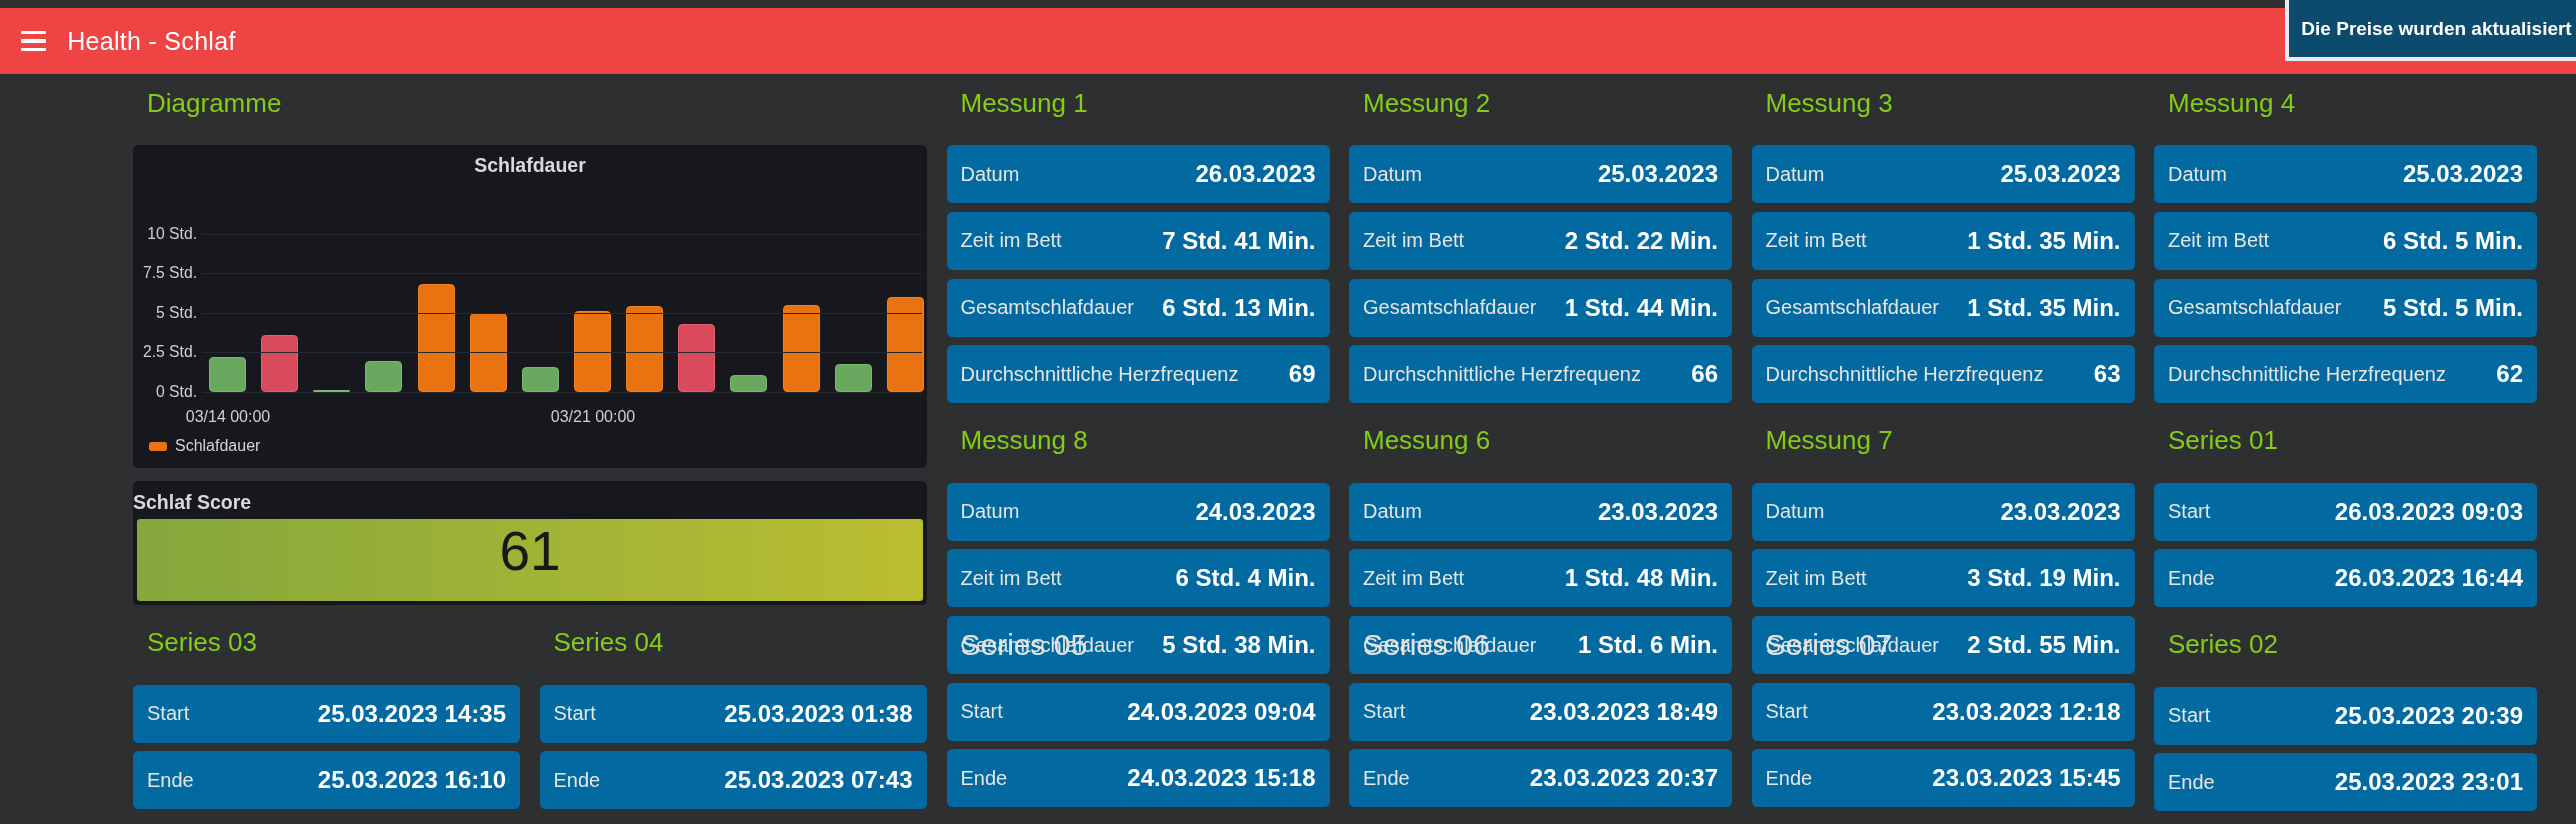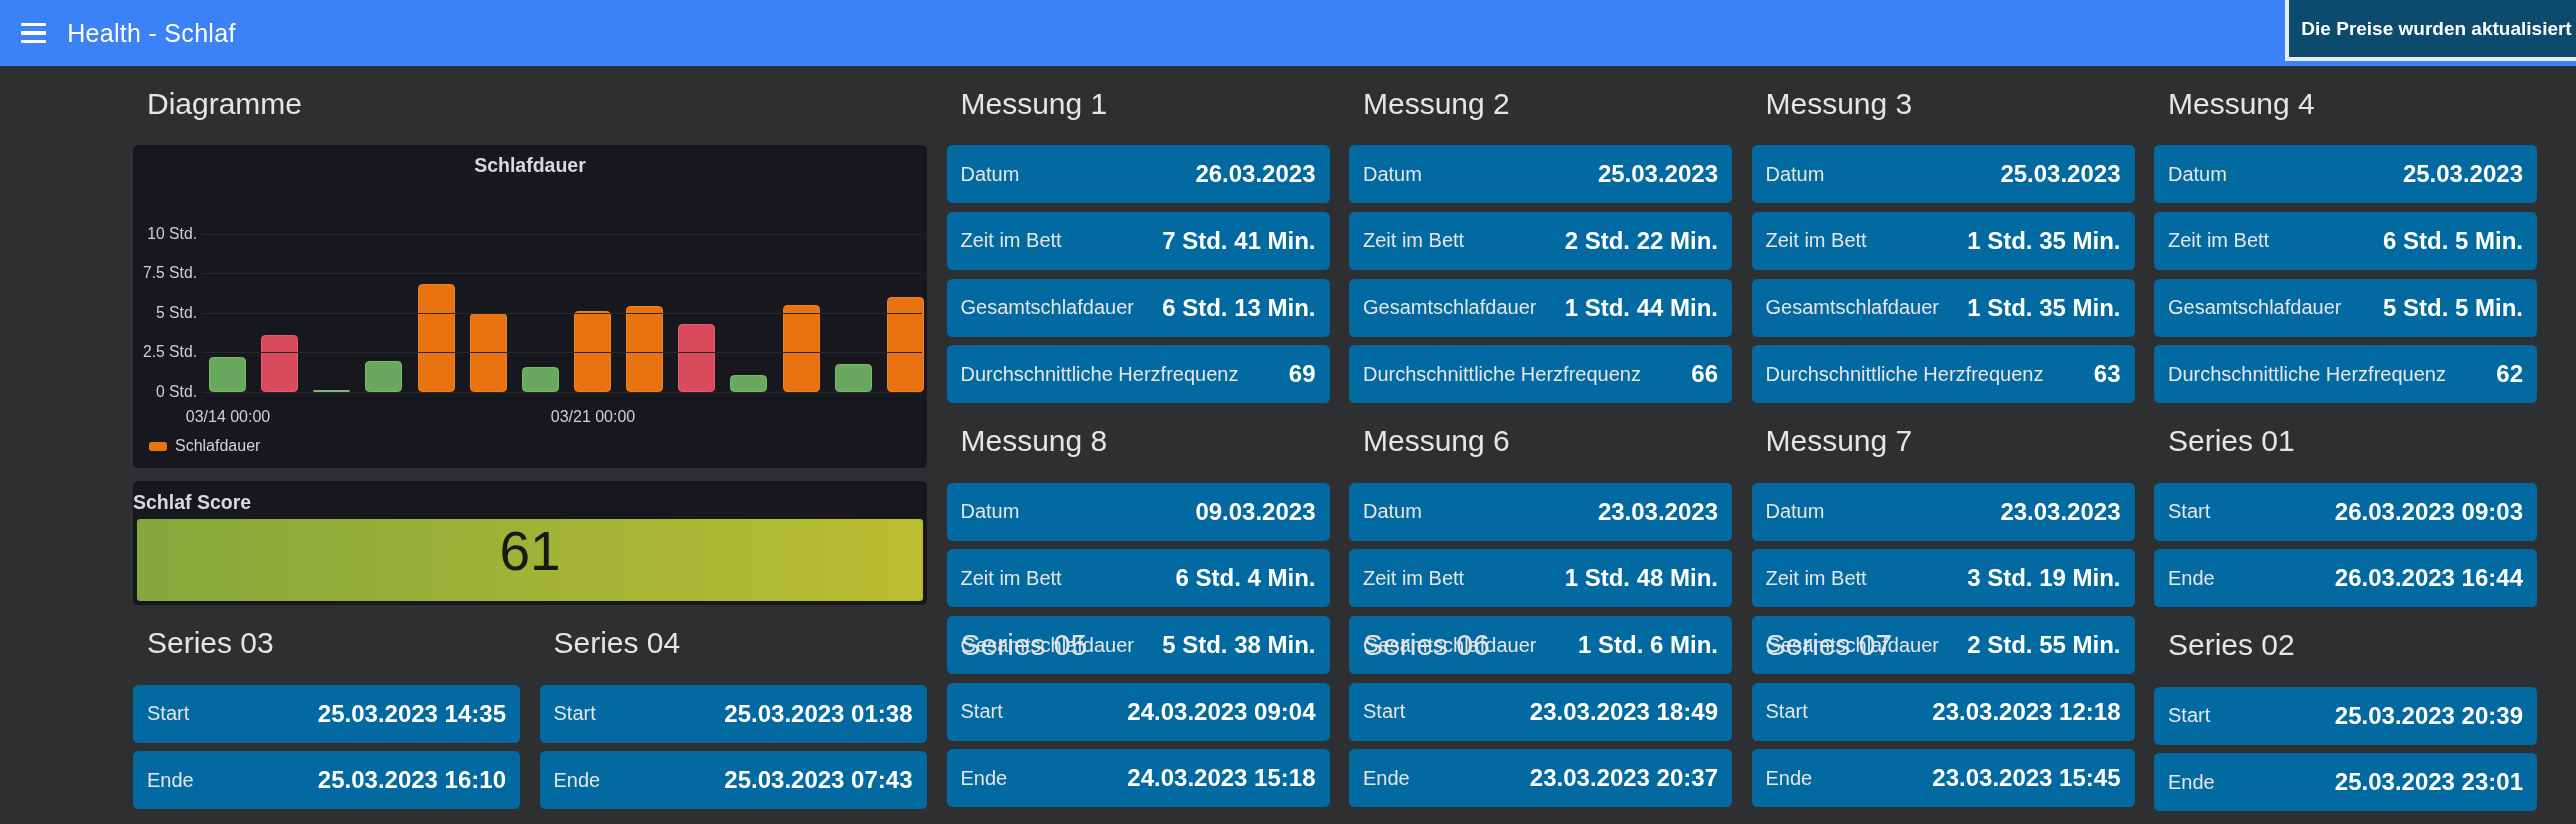--- a/index.html
+++ b/index.html
@@ -27,21 +27,21 @@
   .content {
     position:absolute; top:66px; left:0; width:2576px; box-sizing:border-box;
     display:flex; gap:19.5px; padding:0 39px 0 133px;
   }
   .col-wide { width:794px; flex:none; }
   .col-std  { width:383px;  flex:none; }
 
   .section-title {
     height:49px; margin:13px 0 17.3px; box-sizing:border-box;
     display:flex; align-items:center; padding-left:14px;
-    font-size:30px; font-weight:400; color:#e5e5e5; white-space:nowrap;
+    font-size:26px; font-weight:400; color:#84cc16; white-space:nowrap;
   }
   .row {
     height:58px; margin-bottom:8.7px; background:#0369a1; border-radius:5.4px;
     display:flex; align-items:center; justify-content:space-between;
     padding:12px 14px; box-sizing:border-box; position:relative; cursor:pointer;
   }
   .row .lbl { font-size:20px; color:#e6e6e6; white-space:nowrap; }
   .row .val { font-size:24px; color:#ffffff; font-weight:700; white-space:nowrap; }
   .overlap-title {
     position:absolute; left:14px; top:50%; transform:translateY(-50%);
@@ -75,21 +75,21 @@
   .score-bar { position:absolute; left:4.3px; right:4.3px; top:38px; bottom:4.3px; border-radius:3.2px;
     display:flex; align-items:flex-start; justify-content:center; }
   .score-value { font-size:55px; font-weight:500; color:#181a12; }
 
   .dual { display:flex; gap:19.5px; }
   .dual > div { width:387px; flex:none; }
 </style>
 </head>
 <body>
 
-<div class="topbar" style="background: #3b82f6;">
+<div class="topbar" style="background: #ef4444; margin-top: 8px;">
   <div class="menu-btn">
     <span></span>
       <span></span>
       <span></span>
   </div>
   <div class="app-title">Health - Schlaf</div>
 </div>
 <div class="toast" style="border-left-color: rgb(232, 234, 246); border-bottom-color: rgb(232, 234, 246);">
   <span>Die Preise wurden aktualisiert</span>
 </div>
@@ -184,21 +184,21 @@
       <span class="val">6 Std. 13 Min.</span>
     </div>
     <div class="row">
       <span class="lbl">Durchschnittliche Herzfrequenz</span>
       <span class="val">69</span>
     </div>
 
     <div class="section-title">Messung 8</div>
     <div class="row">
       <span class="lbl">Datum</span>
-      <span class="val">09.03.2023</span>
+      <span class="val">24.03.2023</span>
     </div>
     <div class="row">
       <span class="lbl">Zeit im Bett</span>
       <span class="val">6 Std. 4 Min.</span>
     </div>
     <div class="row">
       <span class="lbl">Gesamtschlafdauer</span>
       <span class="val">5 Std. 38 Min.</span>
       <span class="overlap-title">Series 05</span>
     </div>

